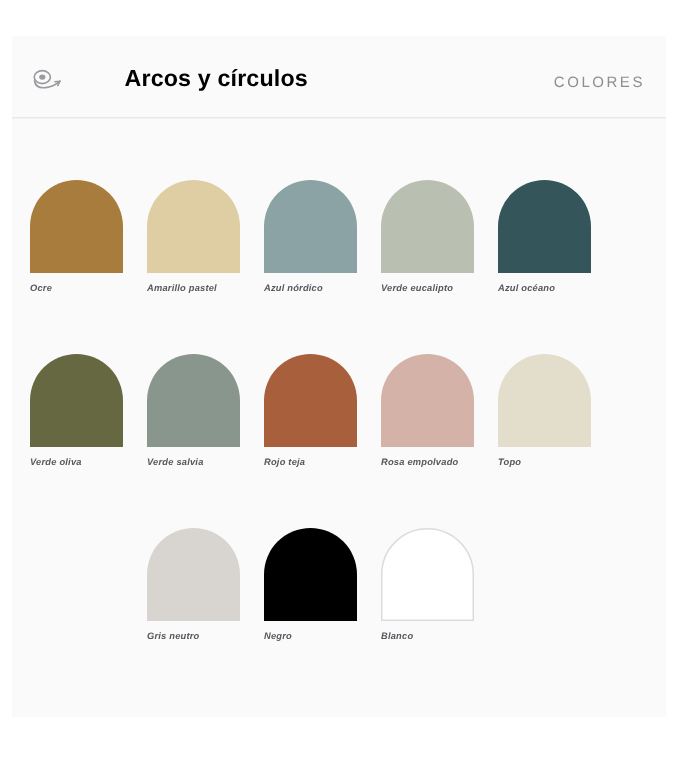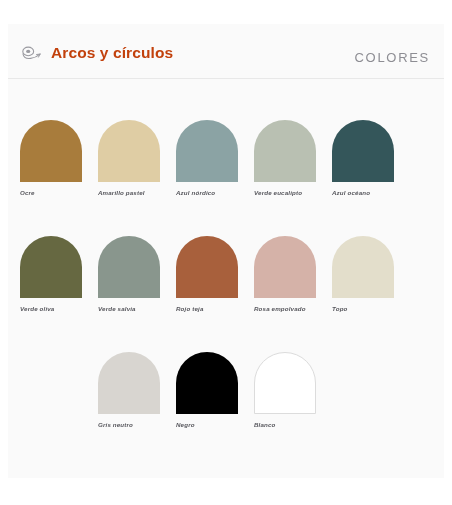--- a/index.html
+++ b/index.html
@@ -52,30 +52,31 @@
   .brand-icon {
     width: 22px;
     height: 16px;
     display: block;
     flex: none;
   }
 
   .page-title {
     font-size: 15.5px;
     font-weight: bold;
-    color: #c2410c;
+    color: #000000;
     letter-spacing: 0.1px;
     white-space: nowrap;
+    margin-left: 32px;
   }
 
   .header-right {
     position: absolute;
     right: 14px;
     top: 26px;
-    font-size: 13px;
+    font-size: 10px;
     letter-spacing: 1.7px;
     color: #8d8d93;
     font-weight: normal;
     white-space: nowrap;
   }
 
   
   .rows {
     position: absolute;
     left: 0;

